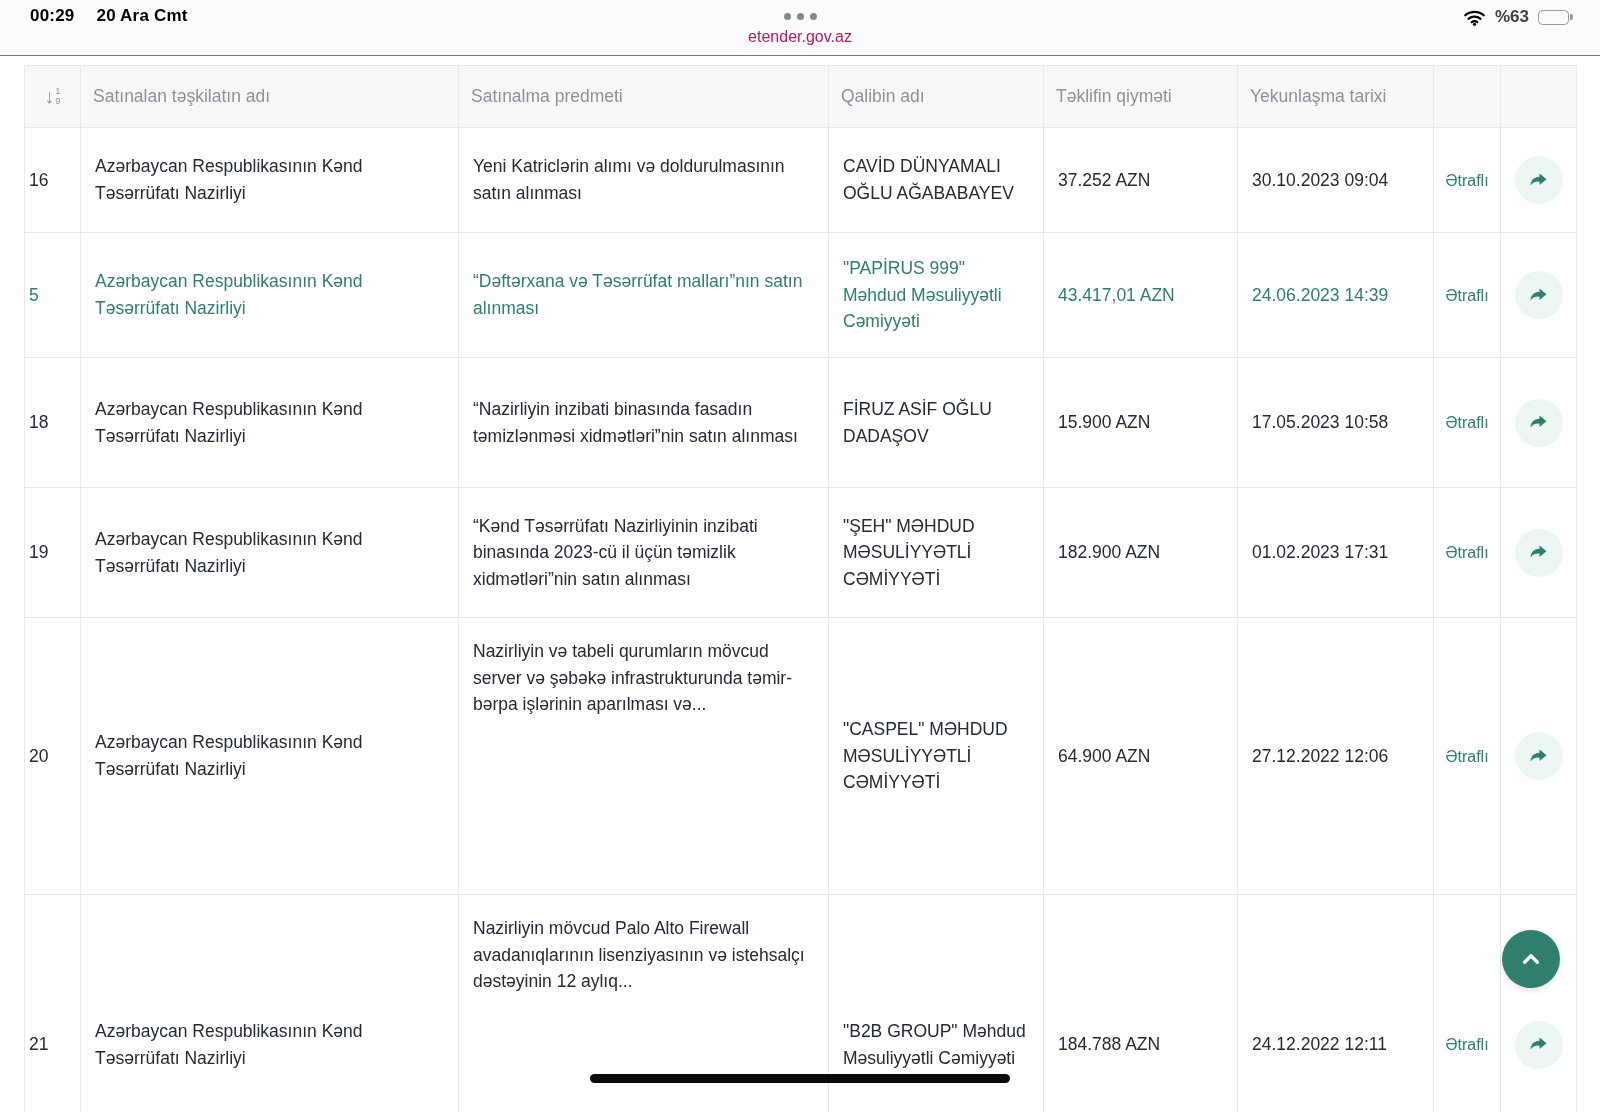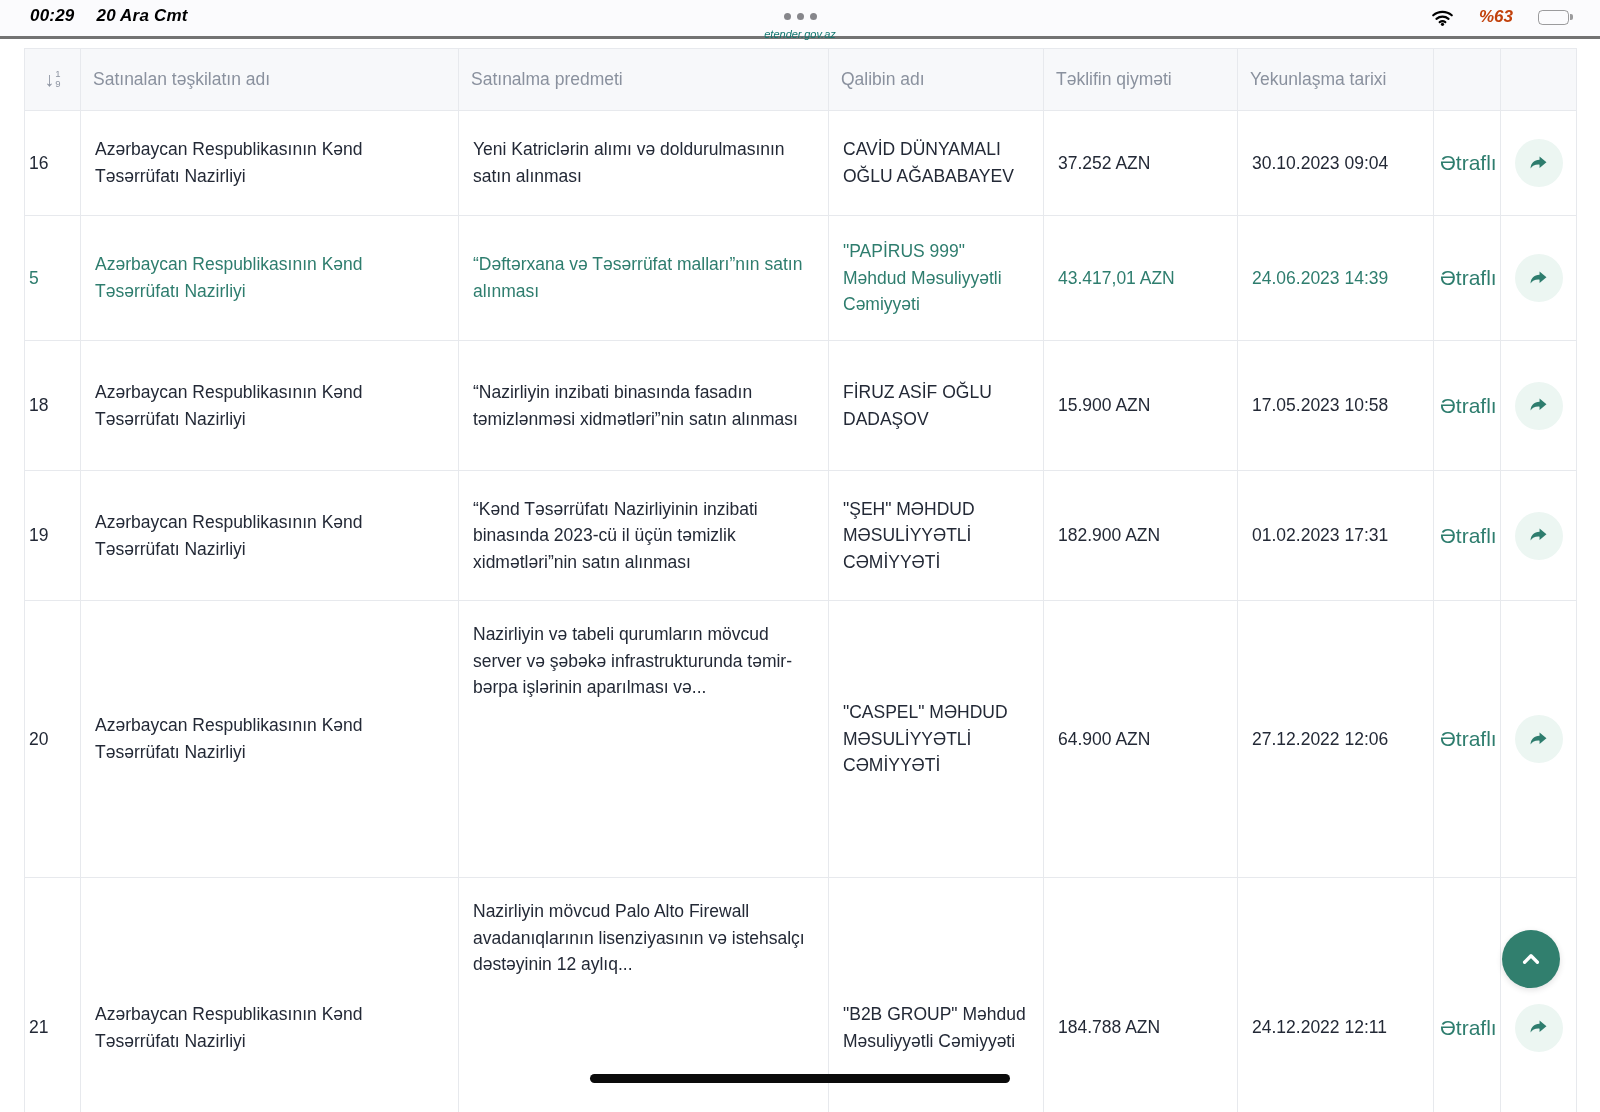--- a/index.html
+++ b/index.html
@@ -9,29 +9,29 @@
     --border:#e7e9ed;
     --header-bg:#f7f8fa;
     --header-text:#8a919e;
     --body-text:#232936;
   }
   *{box-sizing:border-box; margin:0; padding:0;}
   html,body{width:1600px; height:1112px; overflow:hidden; background:#fff;
     font-family:"Liberation Sans", sans-serif; -webkit-font-smoothing:antialiased;}
 
   
-  .topbar{position:relative; height:39px; background:#fbfbfd; border-bottom:3px solid #737373;font-style:italic;}
+  .topbar{position:relative; height:56px; background:#fbfbfd; border-bottom:1px solid #737373;}
   .status-left{position:absolute; left:30px; top:6px; display:flex; gap:22px;
     font-size:17px; font-weight:700; color:#000; letter-spacing:.2px;}
   .chrome-center{position:absolute; left:0; right:0; top:0; display:flex; flex-direction:column; align-items:center;}
   .dots{display:flex; gap:6px; margin-top:13px; cursor:pointer;}
   .dots i{width:7px; height:7px; border-radius:50%; background:#86868b; display:block;}
-  .url{margin-top:8px; font-size:11px; color:#0f766e;}
-  .status-right{position:absolute; right:26px; top:7px; display:flex; align-items:center; gap:25px;
-    font-size:17px; font-weight:700; color:#c2410c;}
+  .url{margin-top:8px; font-size:16px; color:#be185d;}
+  .status-right{position:absolute; right:26px; top:7px; display:flex; align-items:center; gap:9px;
+    font-size:17px; font-weight:700; color:#404040;}
   .wifi svg{display:block;}
   .battery{position:relative; width:36px; height:17px; display:flex; align-items:center;}
   .battery .shell{width:31px; height:15px; border:1px solid rgba(0,0,0,.38); border-radius:4.5px; padding:1.5px;}
   .battery .fill{height:100%; background:#000; border-radius:2.5px; width:63%;}
   .battery .nub{width:2.5px; height:6px; background:rgba(0,0,0,.38); border-radius:0 2px 2px 0; margin-left:1px;}
 
   
   .content{padding:9px 24px 0;}
   table{border-collapse:collapse; table-layout:fixed; width:1552px; background:#fff;}
   col.c-num{width:56px;} col.c-org{width:378px;} col.c-subj{width:370px;}
@@ -45,21 +45,21 @@
   td.t-num{padding:12px 4px;}
   td.t-center{text-align:left;}
   tbody tr:nth-child(1){height:105px;}
   tbody tr:nth-child(2){height:125px;}
   tbody tr:nth-child(3){height:130px;}
   tbody tr:nth-child(4){height:130px;}
   tbody tr:nth-child(5){height:277px;}
   tbody tr:nth-child(6){height:300px;}
   tr.hl td, tr.hl td a{color:var(--accent);}
   td.subj-top{vertical-align:top; padding-top:20px;}
-  .det-link{color:var(--accent); text-decoration:none; font-size:21px; cursor:pointer;}
+  .det-link{color:var(--accent); text-decoration:none; font-size:16px; cursor:pointer;}
   td.t-det{text-align:center; padding:0 6px;}
   td.t-arrow{text-align:center; padding:0;}
   .arrow-btn{border:none; background:transparent; cursor:pointer; padding:0;}
   .arrow-circle{width:48px; height:48px; border-radius:50%; background:var(--circle-bg);
     display:inline-flex; align-items:center; justify-content:center;}
   .arrow-circle svg{display:block;}
 
   
   .sort-ic{display:inline-flex; align-items:center; color:#8d94a1; cursor:pointer;}
   .sort-ic .arr{font-size:20px; line-height:1;}

